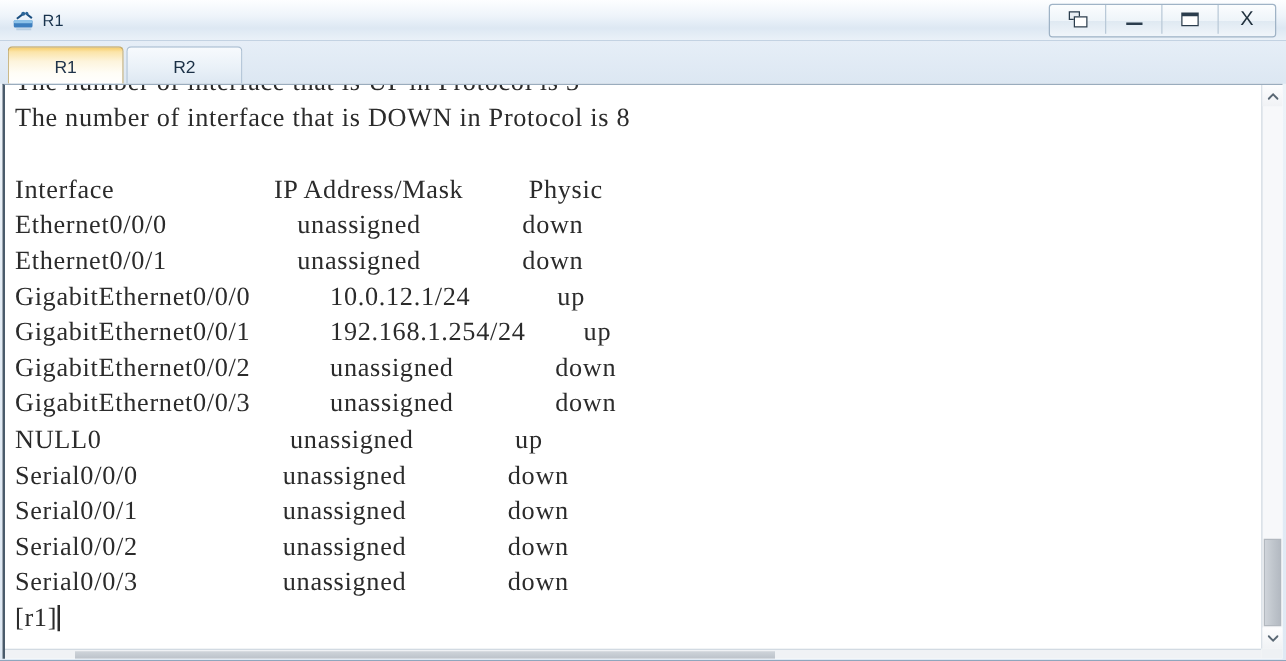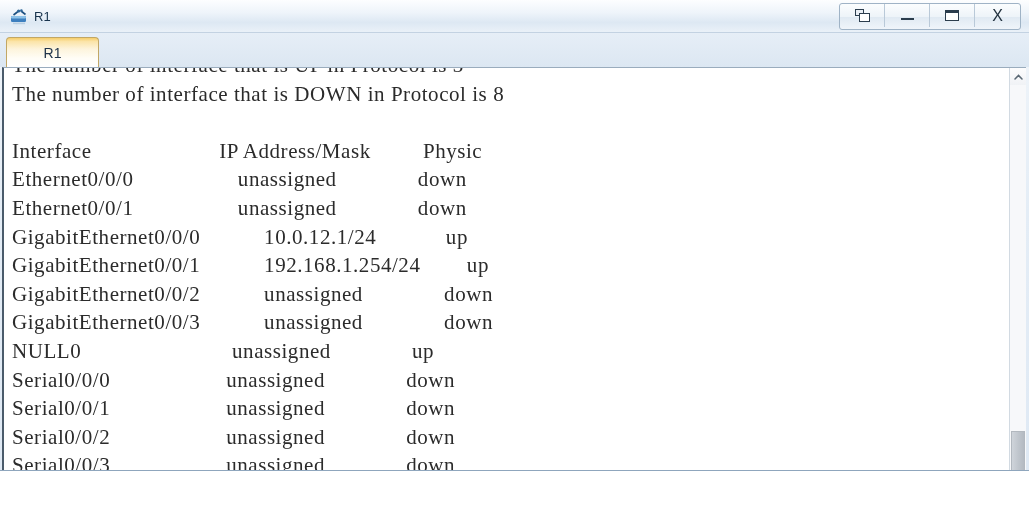--- a/index.html
+++ b/index.html
@@ -6,21 +6,21 @@
     margin: 0;
     padding: 0;
     background: #ffffff;
   }
   body {
     font-family: "Liberation Sans", sans-serif;
   }
   .app-window {
     position: relative;
     width: 1029px;
-    height: 471px;
+    height: 529px;
     box-sizing: border-box;
     overflow: hidden;
     background: linear-gradient(to bottom, #f2f6fa 0%, #e4edf6 45%, #dfe9f4 100%);
     border: 1px solid #8fa6bd;
     border-top: none;
     border-left: none;
     border-right: none;
   }
 
   
@@ -287,20 +287,23 @@
       <div class="win-btn">
         <span class="glyph-close">X</span>
       </div>
     </div>
   </div>
 
   <div class="tab-strip">
     <div class="tab active">
       <span>R1</span>
     </div>
+    <div class="tab">
+      <span>R2</span>
+    </div>
   </div>
 
   <div class="terminal-frame">
     <div class="terminal-scroll">
       <pre class="term-text">The number of interface that is UP in Protocol is 3
 The number of interface that is DOWN in Protocol is 8
 
 Interface                      IP Address/Mask         Physic
 Ethernet0/0/0                  unassigned              down
 Ethernet0/0/1                  unassigned              down

